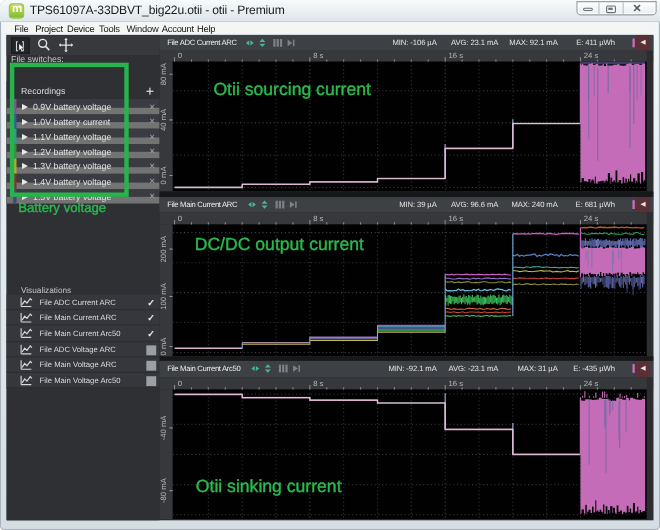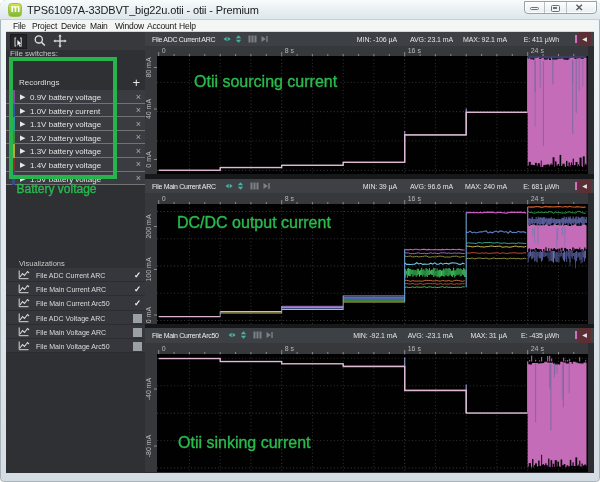--- a/index.html
+++ b/index.html
@@ -20,21 +20,21 @@
 #sidebar{position:absolute;left:0;top:0;width:139px;height:441px;background:#2e3034}
 #toolbar{position:absolute;left:0;top:0;width:139px;height:18px;background:#37393d}
 .tbtn{position:absolute;top:2px;width:17px;height:15px;display:inline-block;text-align:center}
 .tbtn:nth-child(1){left:4px}.tbtn:nth-child(2){left:25px}.tbtn:nth-child(3){left:45px}
 .tbtn.pressed{background:#232528;border:1px solid #1b1c1e}
 #psw{position:absolute;left:4px;top:16.5px;font-size:8px;color:#c6c6c6}
 #recpanel{position:absolute;left:0;top:42px;width:139px}
 #rechead{position:relative;height:16px;background:#2e3034;color:#dedede;font-size:8px}
 #rechead span{position:absolute;left:13px;top:4px}
 #rechead .plus{left:auto;right:5px;top:1px;font-size:13px;color:#e8e8e8}
-.rrow{position:relative;height:13.6px;background:#3a3c41;border-bottom:1px solid #737373}
+.rrow{position:relative;height:13.6px;background:#3a3c41;border-bottom:6px solid #737373}
 .mk{position:absolute;left:6px;top:0;width:3px;height:13.6px}
 .tri{position:absolute;left:14px;top:3px;font-size:7px;color:#e8e8e8}
 .rtxt{position:absolute;left:24px;top:3px;font-size:8px;color:#e2e2e2}
 .rx{position:absolute;right:4px;top:1.5px;font-size:9px;color:#aaaaaa}
 #grect{position:absolute;left:3px;top:25px;width:108px;height:122px;border:4.5px solid #28b44c;z-index:5}
 #batv{position:absolute;left:10.5px;top:150px;font-size:12px;color:#28b44c;z-index:5;-webkit-text-stroke:0.35px #2bbf52}
 #vizhead{position:absolute;left:13px;top:226.5px;font-size:7.5px;color:#c6c6c6}
 #vizpanel{position:absolute;left:0;top:236px;width:139px}
 .vrow{position:relative;height:14.2px;background:#35373c;border-bottom:1px solid #2b2d31}
 .vic{position:absolute;left:12px;top:2px}
@@ -66,21 +66,21 @@
         <i id="gmax">
           <i></i>
         </i>
         <i id="gcls">✕</i>
       </div>
     </div>
 <div id="menubar">
 <span style="left:7px">File</span>
       <span style="left:26px">Project</span>
       <span style="left:55px">Device</span>
-<span style="left:84px">Main</span>
+<span style="left:84px">Tools</span>
       <span style="left:109px">Window</span>
       <span style="left:141px">Account</span>
       <span style="left:173px">Help</span>
 </div>
 <div id="app">
 <div id="sidebar">
         <div id="toolbar">
 <span class="tbtn pressed"><svg width="14" height="14" viewBox="0 0 14 14">
 <path d="M2.5,2.5 h1.7 v1 h-0.7 v7 h0.7 v1 h-1.7 Z" fill="#d8d8d8"></path>
 <path d="M8,2.5 h1.7 v9 h-1.7 v-1 h0.7 v-7 h-0.7 Z" fill="#d8d8d8"></path>

